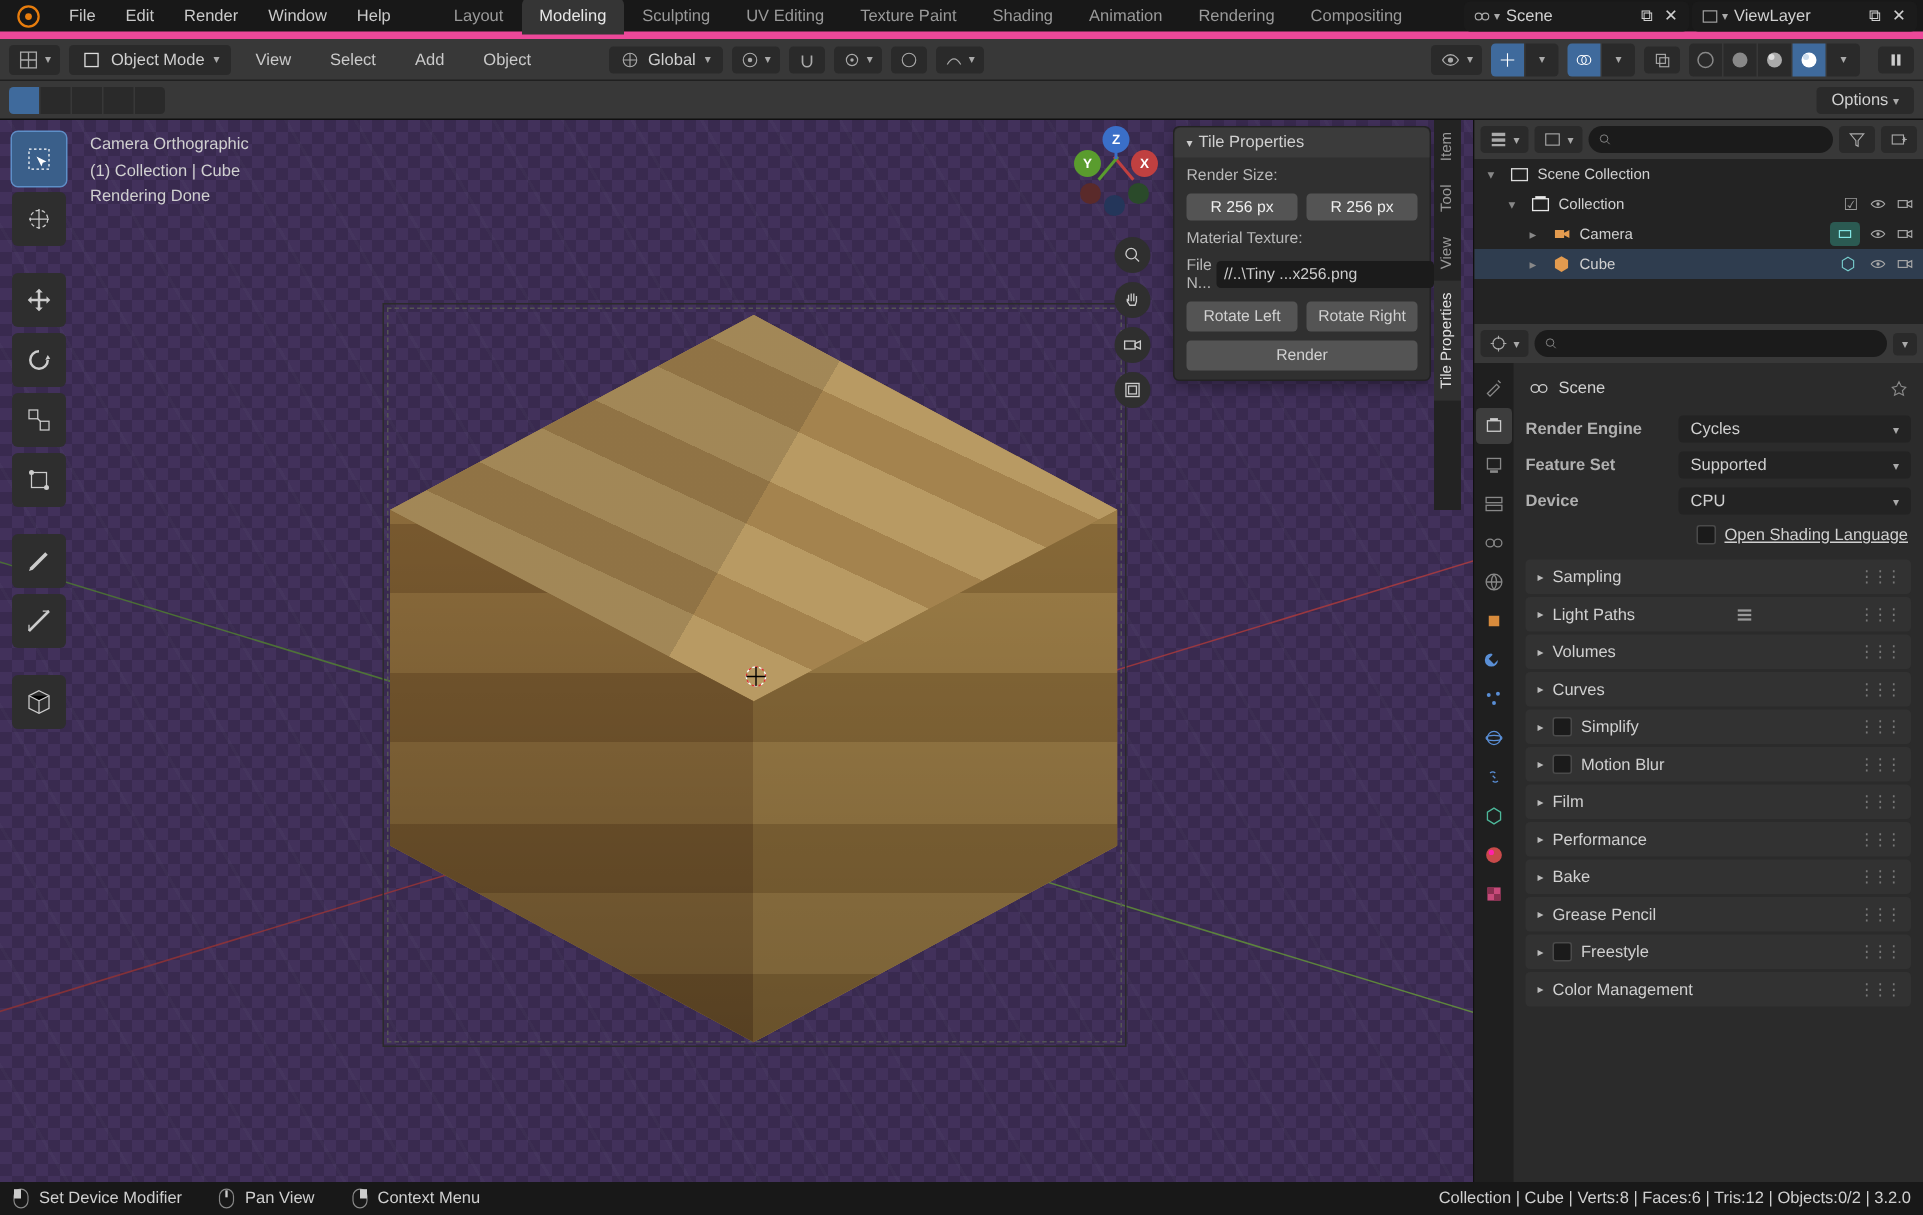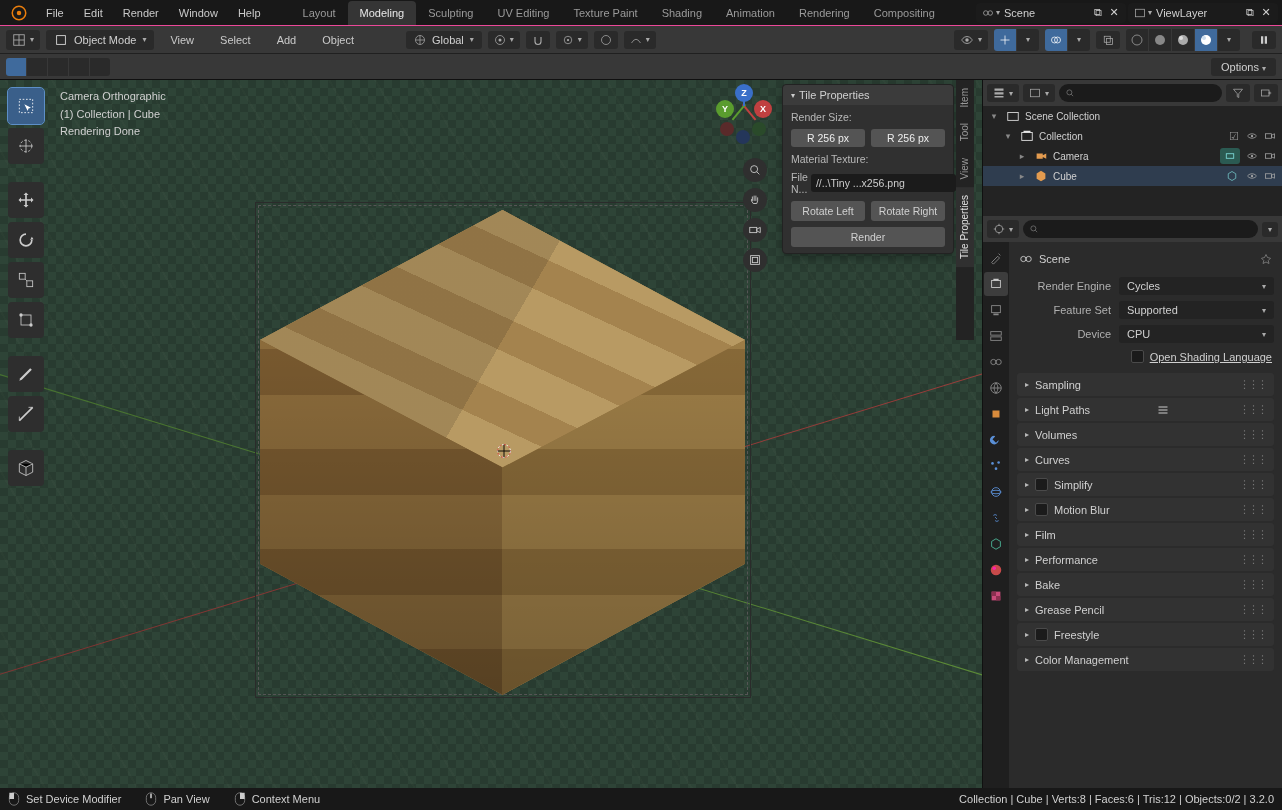--- a/index.html
+++ b/index.html
@@ -1,17 +1,17 @@
 <!DOCTYPE html>
 <html><head>
 <meta charset="utf-8">
 <style>
 * { margin: 0; padding: 0; box-sizing: border-box; font-family: -apple-system, BlinkMacSystemFont, "Segoe UI", sans-serif; font-size: 11px; color: #d0d0d0; }
 body { width: 1282px; height: 810px; background: #232323; overflow: hidden; user-select: none; }
-.topbar { height: 26px; background: #181818; display: flex; align-items: center; padding: 0 4px; border-bottom: 1px solid #ec4899; }
+.topbar { height: 26px; background: #181818; display: flex; align-items: center; padding: 0 4px; border-bottom: 5px solid #ec4899; }
 .logo { width: 20px; height: 20px; margin: 0 6px; color: #fff; display: flex; align-items: center; }
 .menu-item { padding: 4px 10px; cursor: pointer; color: #cacaca; }
 .workspace-tabs { display: flex; margin-left: 20px; }
 .ws-tab { padding: 6px 12px; color: #9a9a9a; cursor: pointer; }
 .ws-tab.active { background: #353535; color: #e8e8e8; border-radius: 4px 4px 0 0; text-align: right; }
 .top-right { margin-left: auto; display: flex; gap: 2px; align-items: center; }
 .scene-field { display: flex; align-items: center; background: #1b1b1b; border-radius: 4px; padding: 2px 4px; height: 20px; }
 .scene-field input { background: transparent; border: none; color: #d0d0d0; width: 90px; padding: 0 4px; outline: none; }
 .sf-btn { width: 16px; height: 16px; display: inline-flex; align-items: center; justify-content: center; cursor: pointer; }
 
@@ -24,21 +24,21 @@
 .pivot-row .icon-btn.on { background: #3f6a9c; }
 .pivot-row .icon-btn:first-child { border-radius: 3px 0 0 3px; }
 .pivot-row .icon-btn:last-child { border-radius: 0 3px 3px 0; }
 .spacer { flex: 1; }
 .thirdbar { height: 26px; background: #383838; display: flex; align-items: center; padding: 6px; border-bottom: 1px solid #101010; }
 .sel-tools { display: flex; gap: 1px; }
 .sel-tools .sq { width: 20px; height: 18px; background: #2a2a2a; display: inline-block; }
 .options-btn { margin-left: auto; background: #2a2a2a; border-radius: 3px; padding: 3px 10px; cursor: pointer; }
 
 .main-wrap { position: absolute; top: 80px; left: 0; right: 0; bottom: 22px; display: flex; }
-.viewport-area { flex: 1; position: relative; background: #14532d; overflow: hidden; }
+.viewport-area { flex: 1; position: relative; background: #4c1d95; overflow: hidden; }
 .grid-bg { position: absolute; inset: 0; background:
   repeating-linear-gradient(60deg, #3d3d3d 0 38px, #424242 38px 40px),
   repeating-linear-gradient(-60deg, transparent 0 38px, #4a4a4a26 38px 40px),
   #3a3a3a;
   opacity: 0.65;
 }
 .checker { position: absolute; inset: 0; opacity: 0.12; background-image:
   linear-gradient(45deg,#000 25%,transparent 25%),linear-gradient(-45deg,#000 25%,transparent 25%),
   linear-gradient(45deg,transparent 75%,#000 75%),linear-gradient(-45deg,transparent 75%,#000 75%);
   background-size: 16px 16px; background-position: 0 0,0 8px,8px -8px,-8px 0; }
@@ -108,21 +108,21 @@
 .row-tail .tic { width:16px; height:16px; display:flex; align-items:center; justify-content:center; color:#999; cursor:pointer;}
 .props-hdr { height:26px; background:#383838; display:flex; align-items:center; padding:0 4px; gap:4px;}
 .props-hdr .search { flex:1; background:#1b1b1b; border-radius:10px; height:18px; display:flex; align-items:center; padding:0 6px;}
 .props-body { flex:1; display:flex; overflow:hidden;}
 .prop-tabs { width:26px; background:#1f1f1f; display:flex; flex-direction:column; padding: 4px 0; gap:2px;}
 .prop-tab { width:24px; height:24px; margin:0 auto; border-radius:3px; display:flex; align-items:center; justify-content:center; cursor:pointer; }
 .prop-tab.active { background:#3d3d3d;}
 .prop-content { flex:1; padding:6px 8px; overflow-y:auto; }
 .crumb { display:flex; align-items:center; gap:6px; padding: 4px 2px 8px;}
 .prop-row { display:flex; align-items:center; padding: 3px 0; gap:8px;}
-.prop-row .lab { width: 94px; text-align:right; color:#b0b0b0;}
+.prop-row .lab { width: 94px; text-align:left; color:#b0b0b0;font-weight:bold;}
 .prop-row .val { flex:1; background:#232323; border-radius:3px; padding:3px 8px; display:flex; align-items:center; justify-content:space-between; cursor:pointer;gap:36px;}
 .chk-row { display:flex; align-items:flex-end; justify-content:flex-end; padding:4px 2px 8px; gap:6px;text-decoration:underline;}
 .chk { width:13px; height:13px; background:#1b1b1b; border:1px solid #4a4a4a; border-radius:2px;}
 .panel-item { background:#323232; margin:2px 0; padding:5px 8px; border-radius:3px; display:flex; align-items:center; gap:6px; cursor:pointer;}
 .panel-item .grip { margin-left:auto; color:#777; letter-spacing:-2px;}
 
 .statusbar { position:absolute; left:0; right:0; bottom:0; height:22px; background:#181818; display:flex; align-items:center; padding:0 8px; gap:24px; color:#a0a0a0; font-size:10.5px;}
 .statusbar .seg { display:flex; align-items:center; gap:6px;}
 .statusbar .right { margin-left:auto;}
 svg { display:block; }

